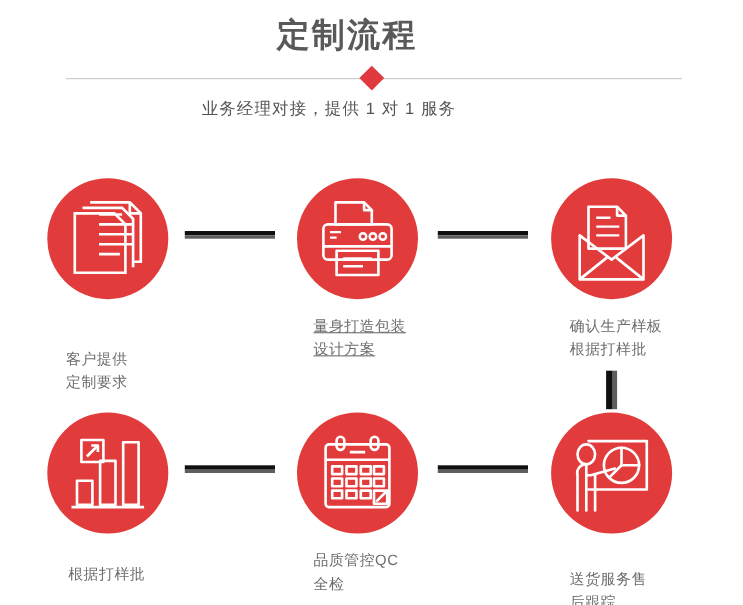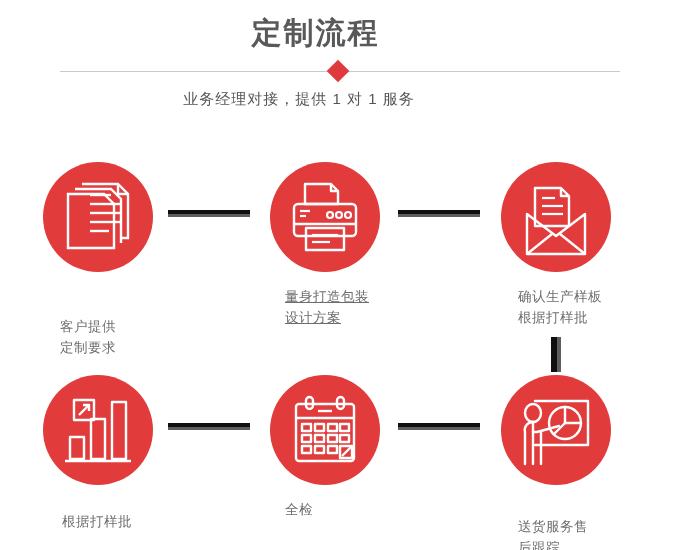--- a/index.html
+++ b/index.html
@@ -183,20 +183,21 @@
         <rect x="70" y="60" width="9" height="7"></rect>
         <rect x="32" y="71" width="9" height="7"></rect>
         <rect x="45" y="71" width="9" height="7"></rect>
         <rect x="58" y="71" width="9" height="7"></rect>
         <path d="M70 71 h12 v12 h-12 z"></path>
         <path d="M72 81 l9 -9"></path>
       </g>
     </svg>
   </div>
   <div class="caption" style="left:285px;top:499px;">
+    <div>品质管控QC</div>
     <div>全检</div>
   </div>
 
   <div class="circle" style="left:501px;top:375px;">
     <svg viewBox="0 0 110 110">
       <g fill="none" stroke="#ffffff" stroke-width="2.4" stroke-linejoin="round" stroke-linecap="round">
         <path d="M34 26 h53 v44 h-53"></path>
         <ellipse cx="32" cy="38" rx="8" ry="9"></ellipse>
         <path d="M32 47 v42"></path>
         <path d="M24 89 v-32 a8 8 0 0 1 8 -10"></path>

